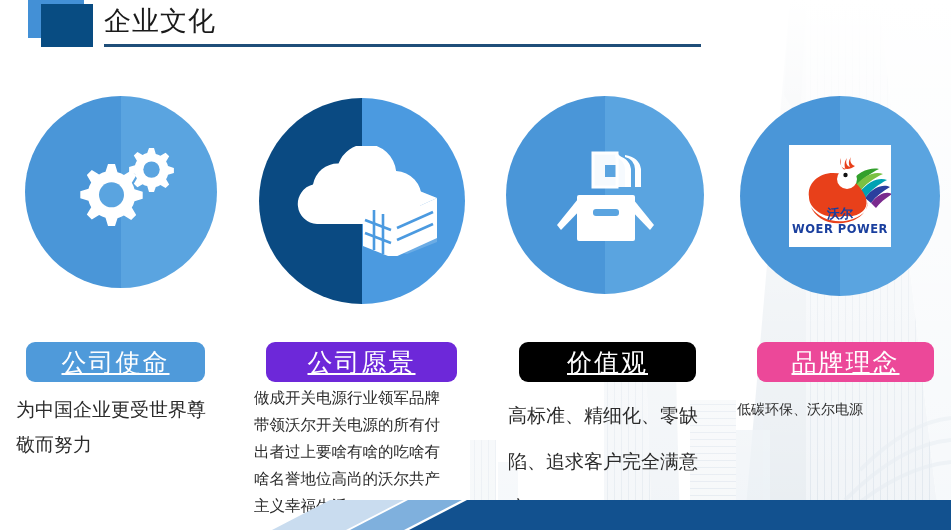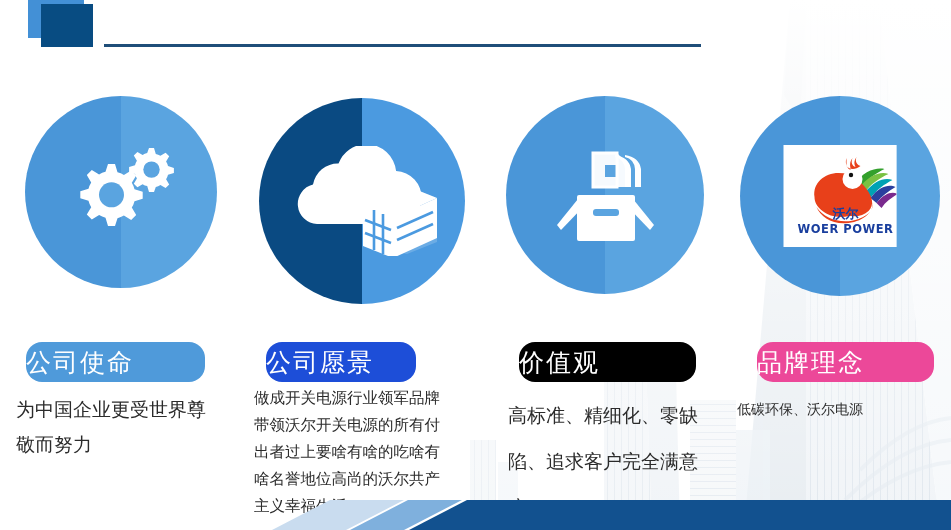--- a/index.html
+++ b/index.html
@@ -97,39 +97,39 @@
   .circle.c3 { width: 198px; height: 198px; }
   .circle.c4 { width: 200px; height: 200px; }
 
   .logo-plate {
     position: absolute;
     left: 50%; top: 50%;
     transform: translate(-50%, -50%);
     width: 102px; height: 102px;
     background: #ffffff;
     display: block;
-    padding-left: 11px;
   }
 
   
   .banner {
     position: absolute;
     height: 40px;
-    border-radius: 16px;
+    border-radius: 9px;
     display: flex;
     align-items: center;
-    justify-content: flex-start;
+    justify-content: center;
     color: #ffffff;
     font-size: 25px;
     letter-spacing: 2px;
     white-space: nowrap;
     box-sizing: border-box;
+    text-decoration: underline;
   }
   #banner-0 { left: 26px;  top: 342px; width: 179px; background: #4f9ada; }
-  #banner-1 { left: 266px; top: 342px; width: 150px; background: #1d4ed8; }
+  #banner-1 { left: 266px; top: 342px; width: 191px; background: #6d28d9; }
   #banner-2 { left: 519px; top: 342px; width: 177px; background: #000000; }
   #banner-3 { left: 757px; top: 342px; width: 177px; background: #ec4899; }
 
   
   .body-copy {
     position: absolute;
     color: #2b2b2b;
     text-align: left;
     white-space: normal;
   }
@@ -204,20 +204,21 @@
     <path d="M845 500 C 890 455, 925 442, 951 440"></path>
     <path d="M830 528 C 880 480, 920 465, 951 462"></path>
   </g>
 
   <rect x="0" y="0" width="951" height="530" fill="url(#gFade)"></rect>
 </svg>
 
 <div id="header">
   <div class="sq-light"></div>
   <div class="sq-dark"></div>
+  <div id="page-title">企业文化</div>
   <div id="title-rule"></div>
 </div>
 
 <div class="col" id="col-0">
   <div class="circle c1">
     <div class="half-l" style="background:#4a96d8"></div>
     <div class="half-r" style="background:#5aa4e0"></div>
     <div class="glyph">
       <svg width="120" height="100" viewBox="0 0 120 100">
         <g fill="#ffffff">

